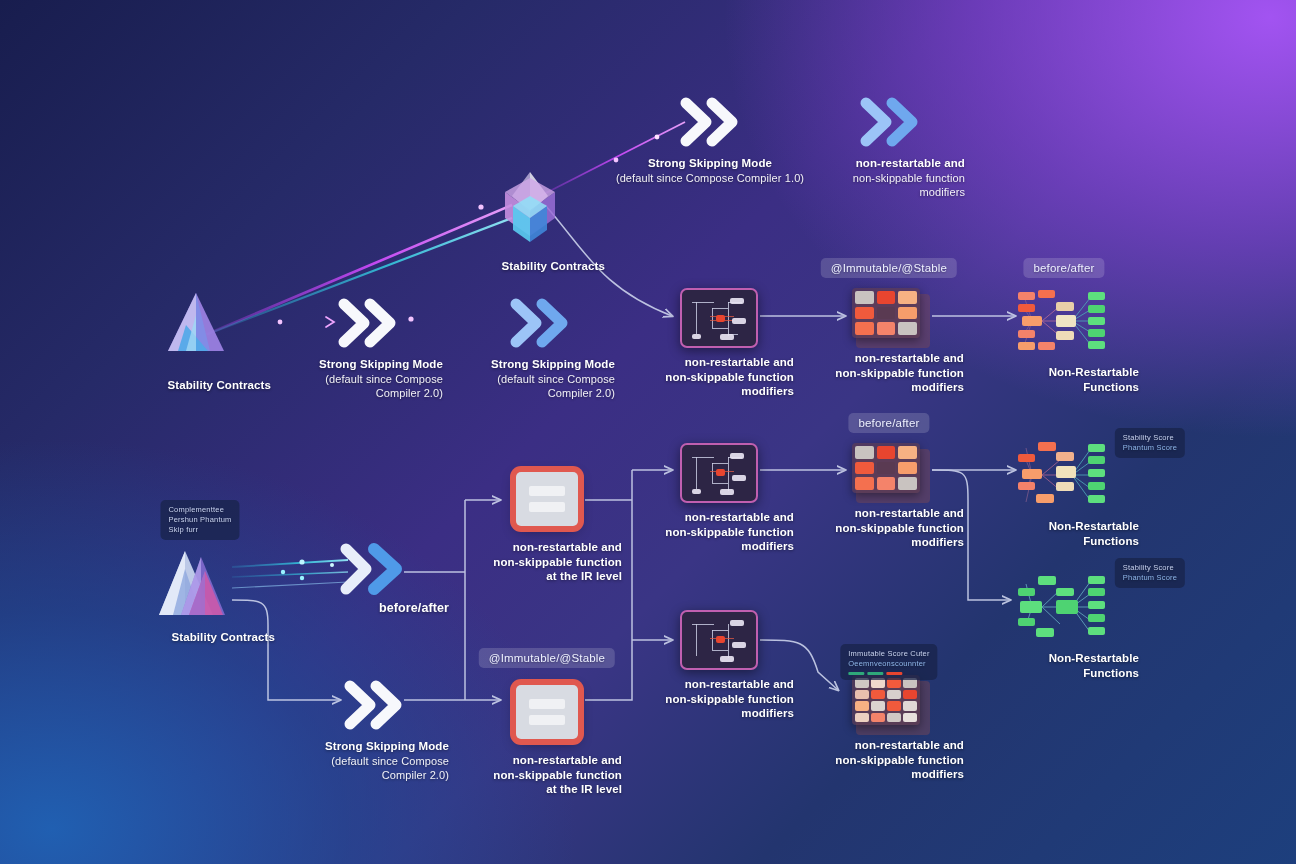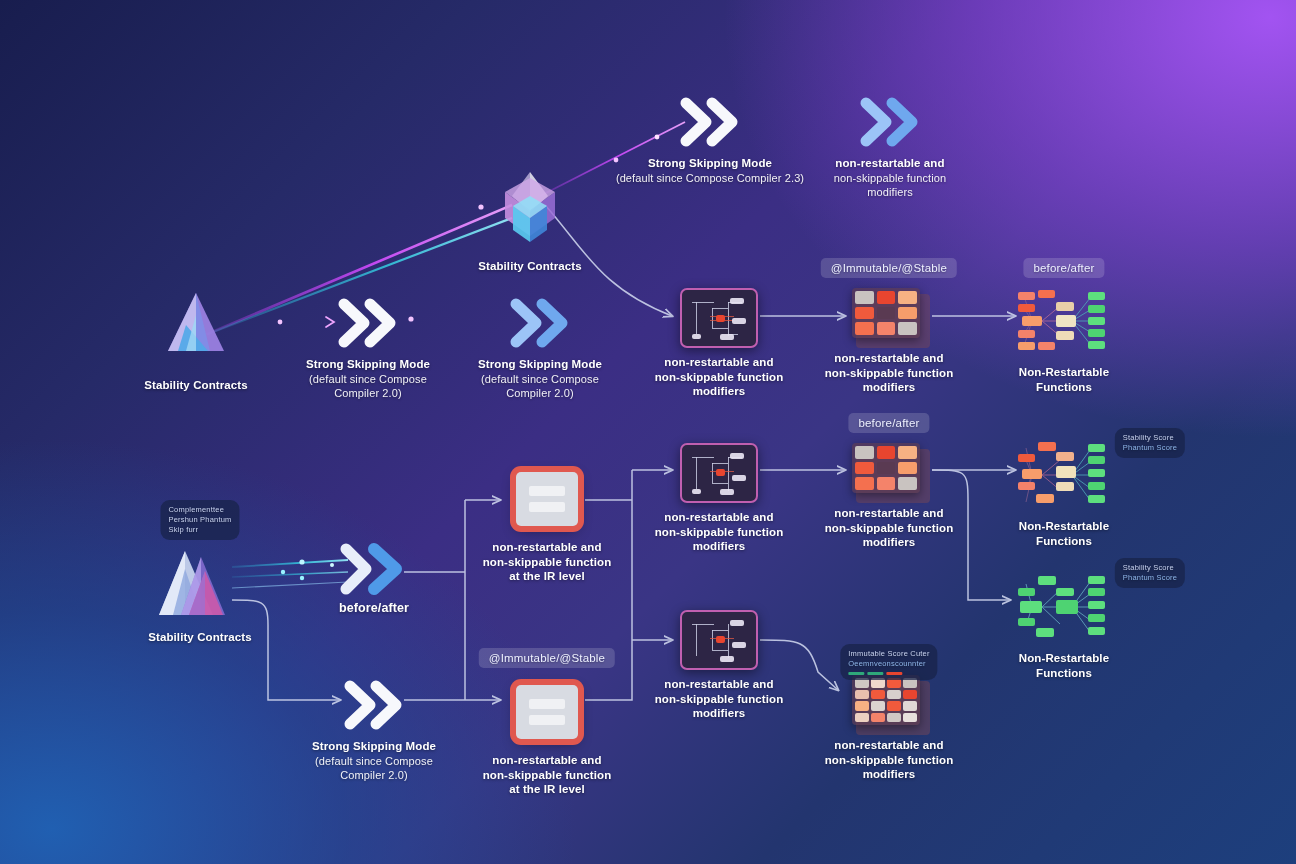--- a/index.html
+++ b/index.html
@@ -35,21 +35,21 @@
     letter-spacing: .1px;
     text-shadow: 0 1px 3px rgba(0,0,0,.45);
   }
   .node .sub {
     display: block;
     font-weight: 400;
     font-size: 11px;
     line-height: 14px;
     opacity: .93;
   }
-  .node.small { width: 150px; }
+  .node.small { width: 150px; text-align: right; }
   .node.wide  { width: 210px; }
 
   
   .chev { position: relative; height: 54px; }
   .chev svg { display:block; margin: 0 auto; }
 
   
   .prism { position: relative; height: 86px; }
   .prism svg { display:block; margin: 0 auto; }
 
@@ -118,21 +118,20 @@
     text-shadow: 0 1px 2px rgba(0,0,0,.3);
   }
   .badge.dark {
     background: rgba(24,34,72,.72);
     color: #c9d3ef;
     font-size: 7.5px;
     line-height: 10px;
     padding: 5px 8px;
     text-align: left;
     filter: blur(.35px);
-    border-radius: 9px;
   }
   .badge.dark .l2 { color:#8fb6e8; }
   .badge.dark .bars { display:flex; gap:3px; margin-top:3px; }
   .badge.dark .bars i { display:block; height:3px; width:16px; border-radius:1px; }
 </style>
 </head>
 <body>
 
 <div id="stage">
 
@@ -221,21 +220,21 @@
 
   <div class="node wide" style="left:710px; top:95px;">
     <div class="chev">
       <svg width="72" height="54" viewBox="0 0 72 54">
         <path d="M12,8 L32,27 L12,46" stroke="#f7f8fc" stroke-width="11" fill="none" stroke-linecap="round" stroke-linejoin="round"></path>
         <path d="M38,8 L58,27 L38,46" stroke="#f7f8fc" stroke-width="11" fill="none" stroke-linecap="round" stroke-linejoin="round"></path>
       </svg>
     </div>
     <div class="lbl">
       <span>Strong Skipping Mode</span>
-      <span class="sub">(default since Compose Compiler 2.3)</span>
+      <span class="sub">(default since Compose Compiler 1.0)</span>
     </div>
   </div>
 
   <div class="node small" style="left:890px; top:95px;">
     <div class="chev">
       <svg width="72" height="54" viewBox="0 0 72 54">
         <path d="M12,8 L32,27 L12,46" stroke="#9cc4f7" stroke-width="11" fill="none" stroke-linecap="round" stroke-linejoin="round"></path>
         <path d="M38,8 L58,27 L38,46" stroke="#6fa8ee" stroke-width="11" fill="none" stroke-linecap="round" stroke-linejoin="round"></path>
       </svg>
     </div>

